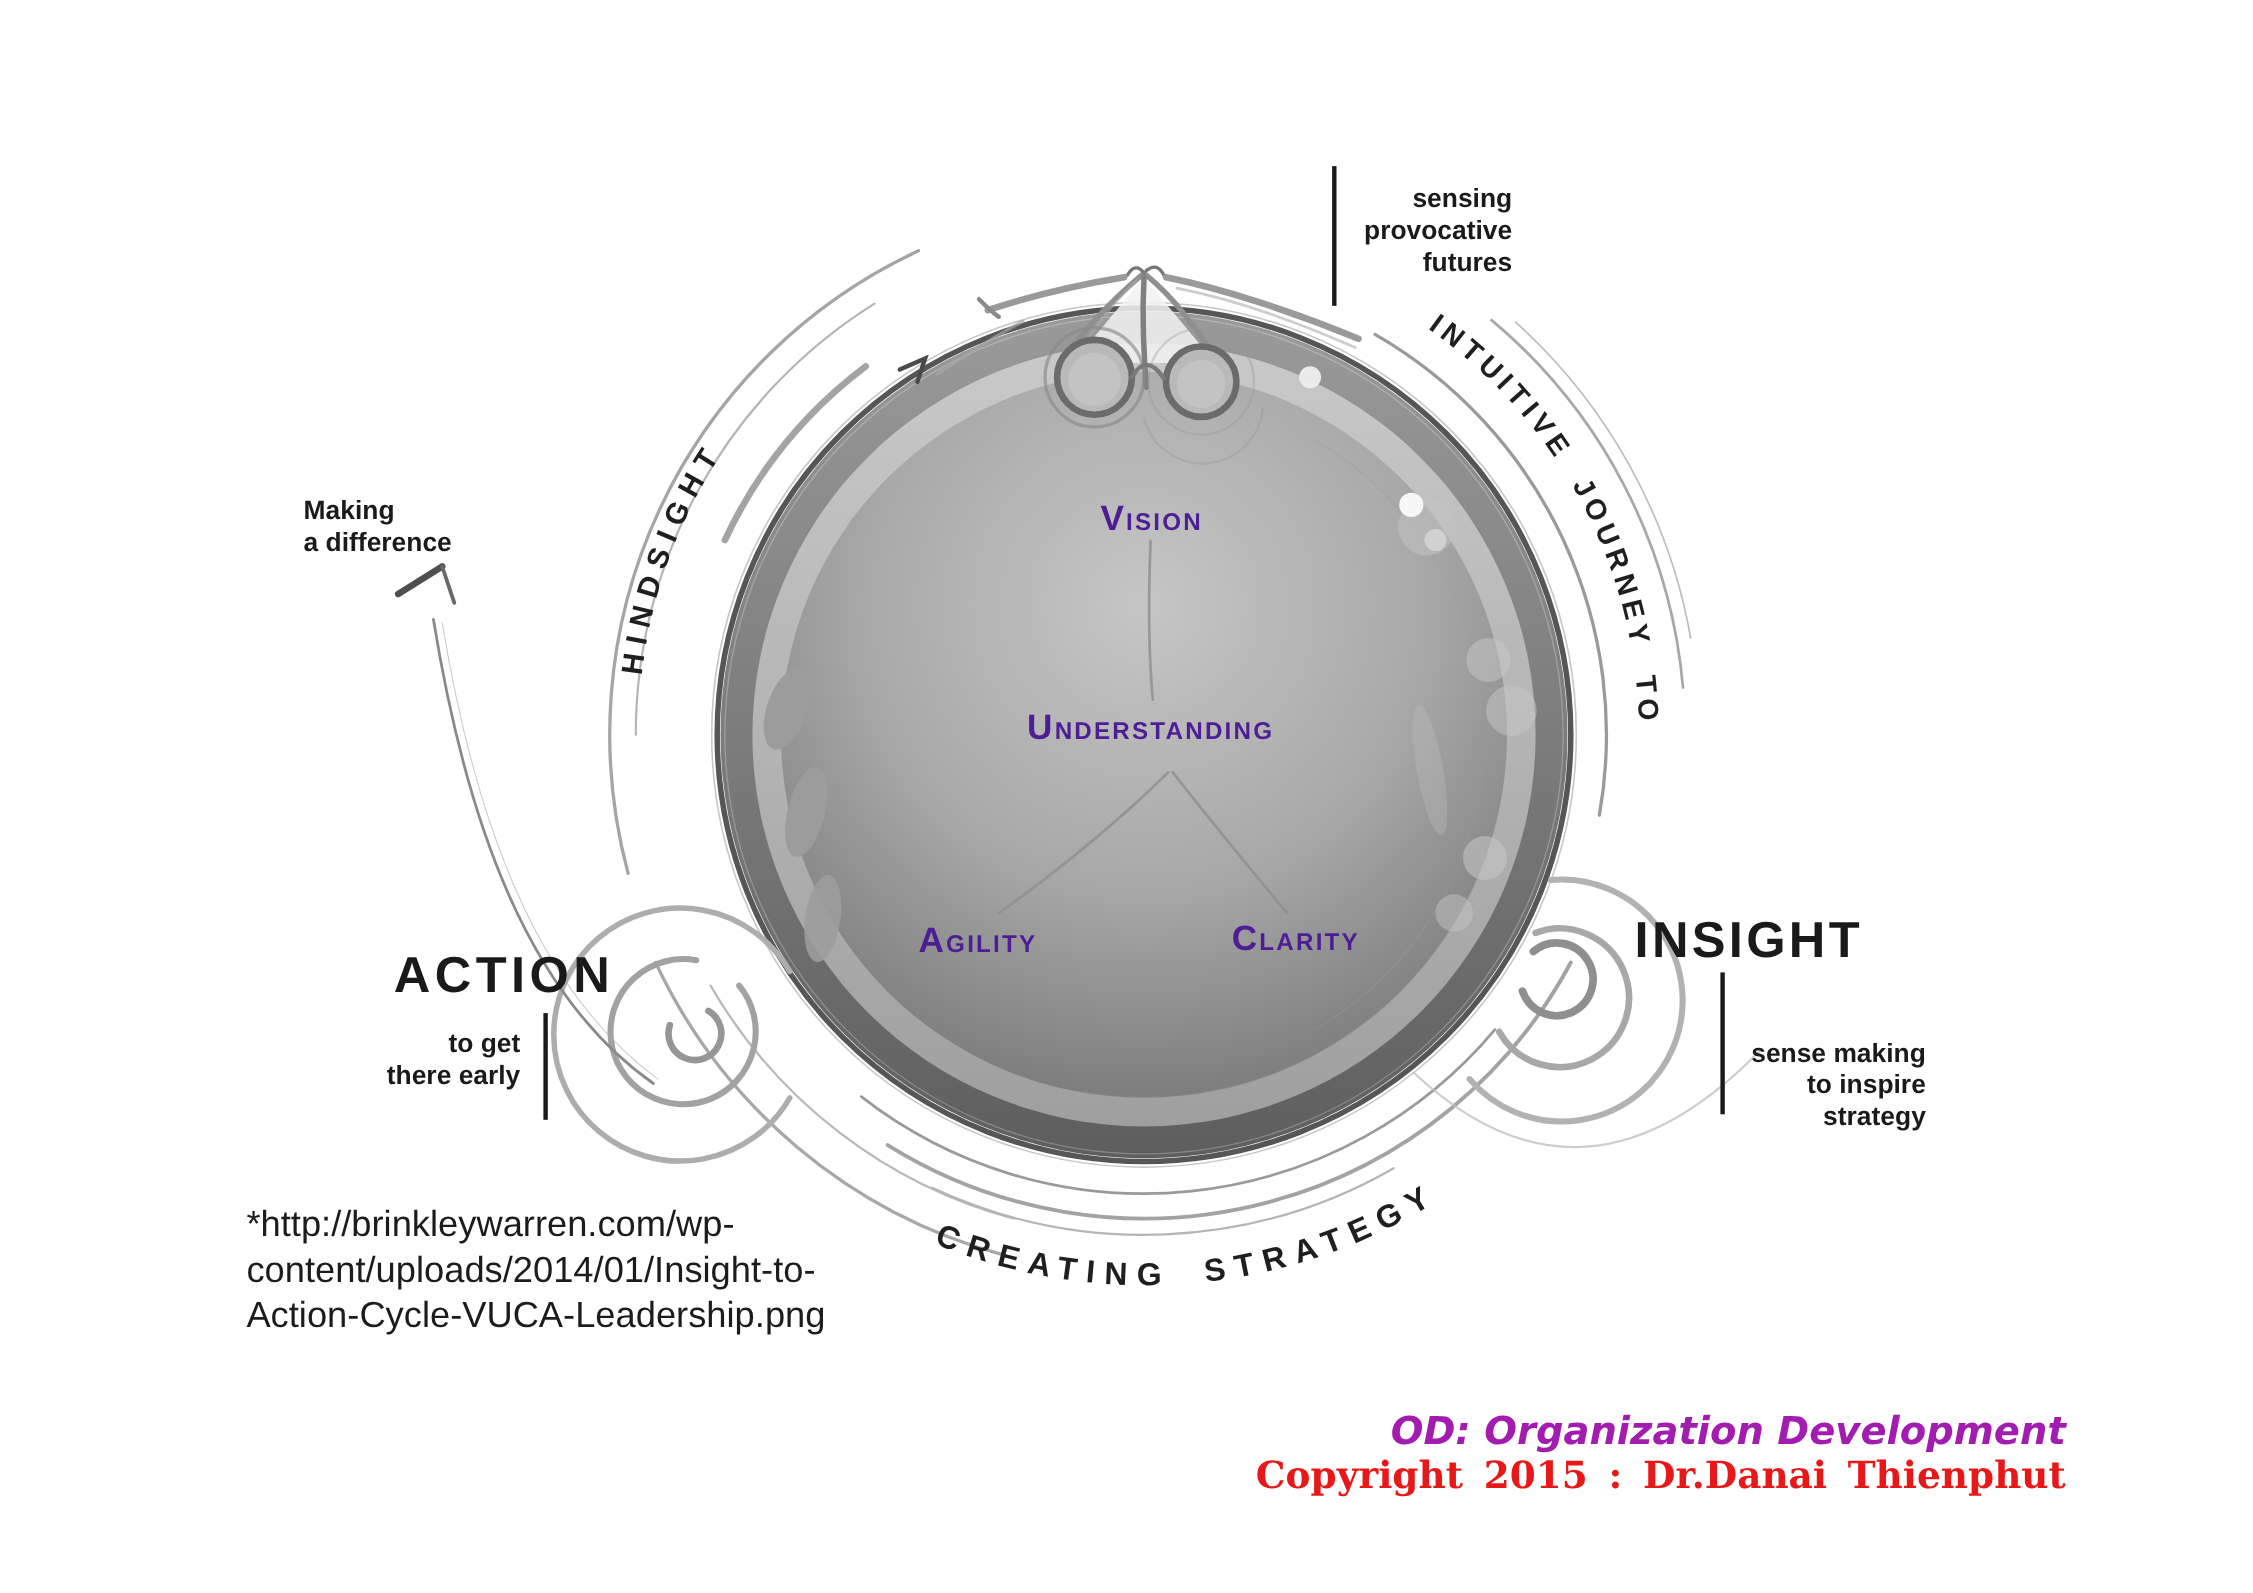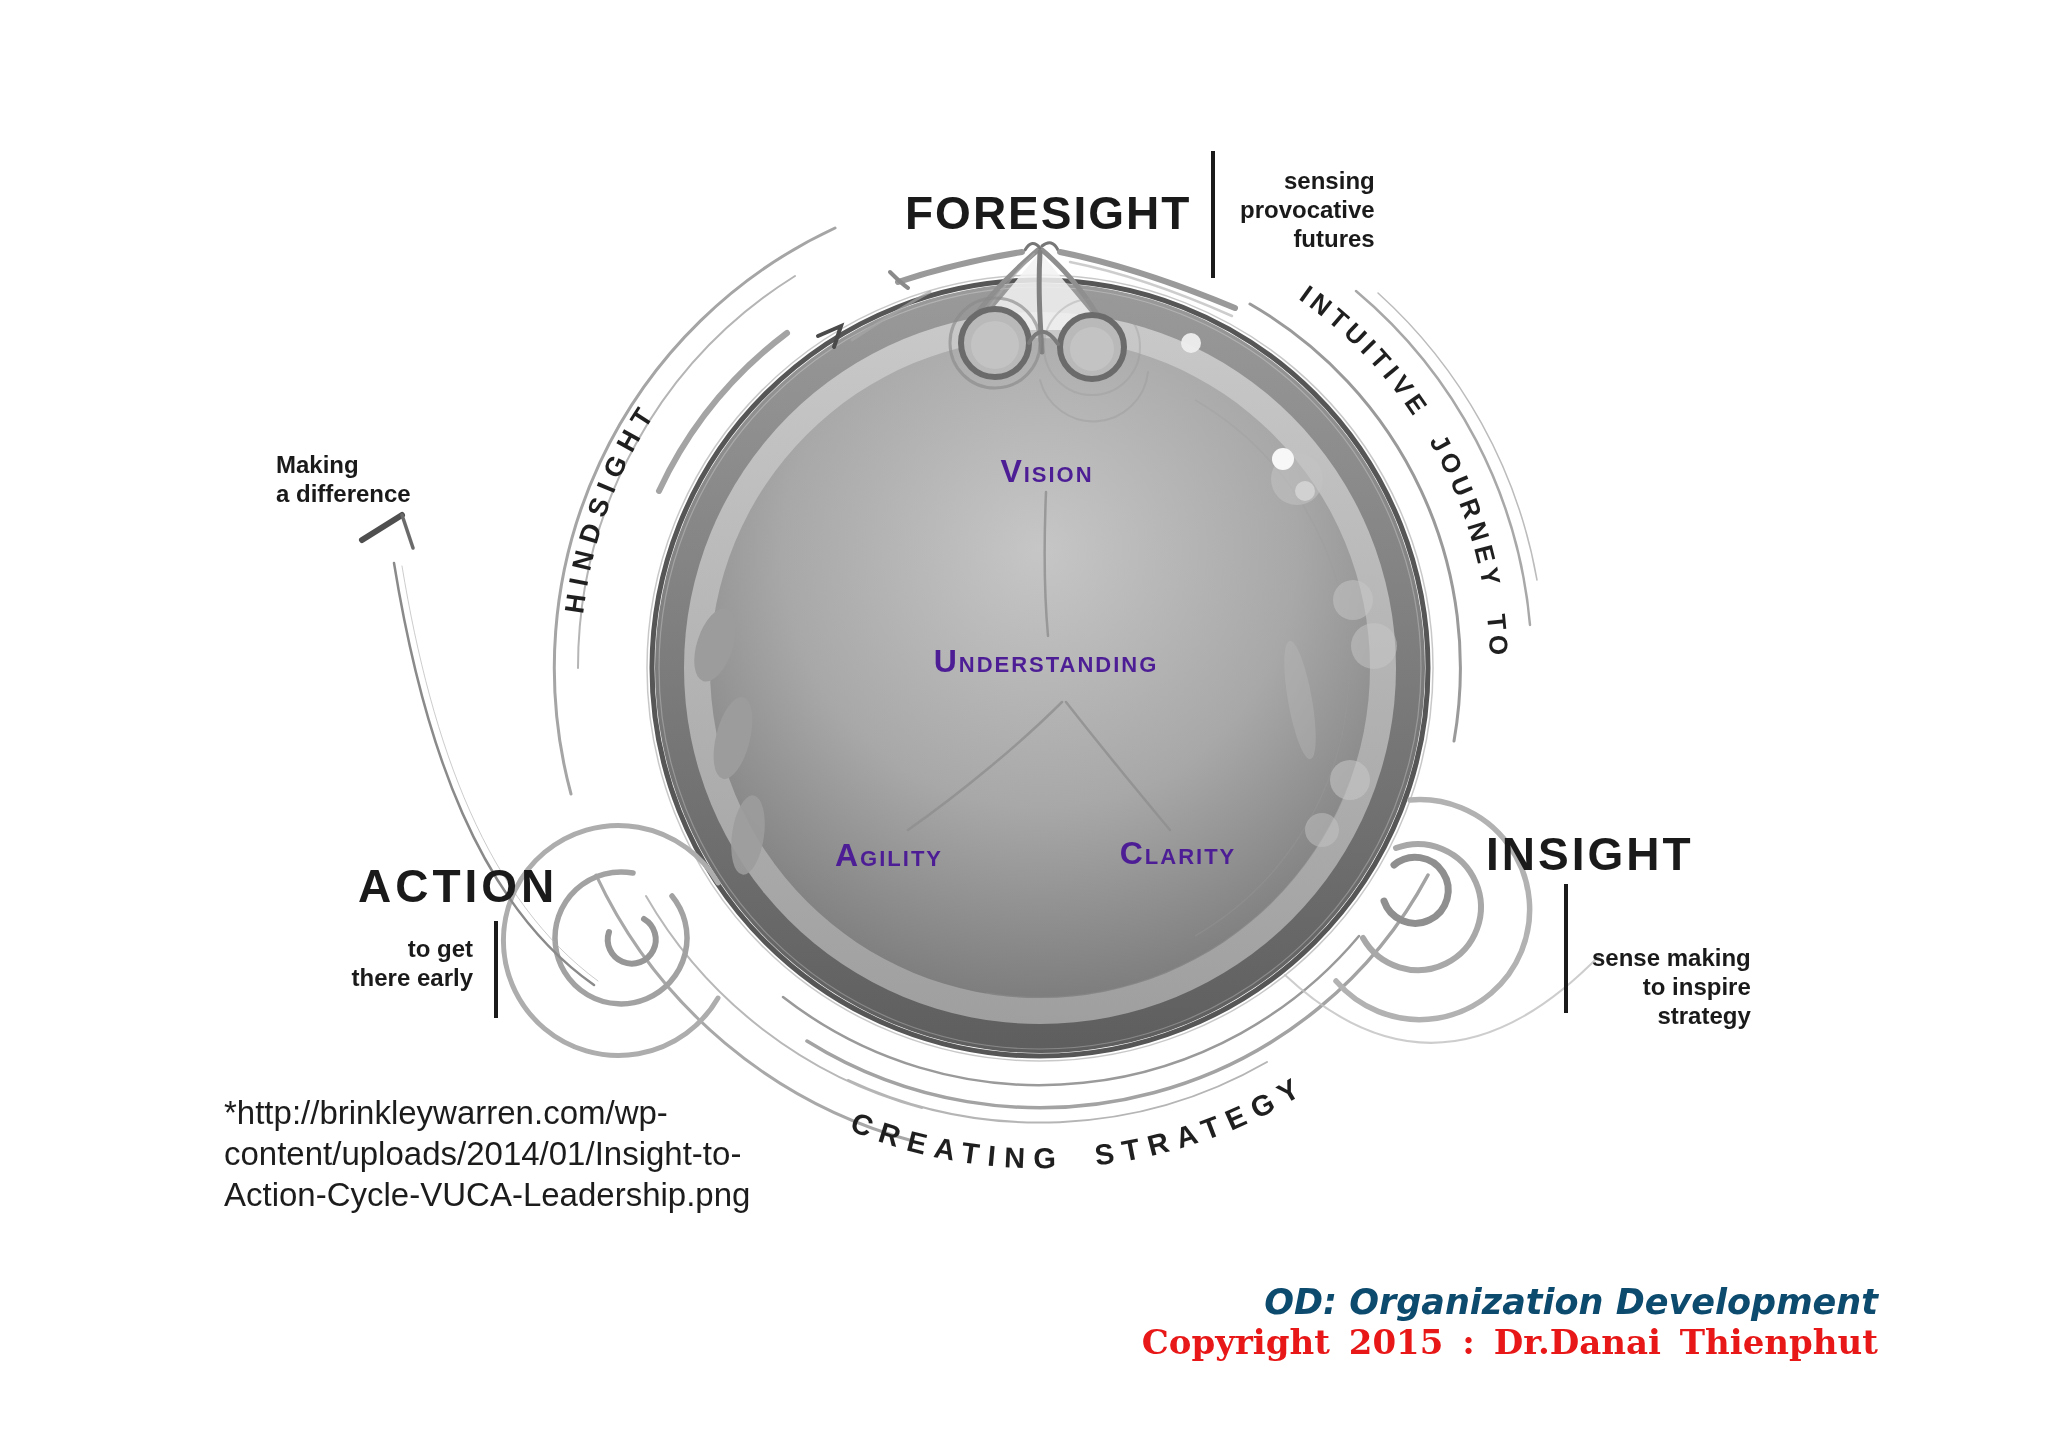--- a/index.html
+++ b/index.html
@@ -164,21 +164,20 @@
       <textPath href="#p-hindsight" startOffset="50%" text-anchor="middle">HINDSIGHT</textPath>
     </text>
     <text class="curved" id="t-intuitive">
       <textPath href="#p-intuitive" startOffset="50%" text-anchor="middle">INTUITIVE JOURNEY TO</textPath>
     </text>
     <text class="curved" id="t-creating">
       <textPath href="#p-creating" startOffset="50%" text-anchor="middle">CREATING STRATEGY</textPath>
     </text>
   </svg>
 
-  <div class="txt big-label" id="label-foresight">FORESIGHT</div>
   <div class="divider" id="foresight-divider"></div>
   <div class="txt note" id="foresight-note">
     <div>sensing</div>
     <div>provocative</div>
     <div>futures</div>
   </div>
 
   <div class="txt big-label" id="label-insight">INSIGHT</div>
   <div class="divider" id="insight-divider"></div>
   <div class="txt note" id="insight-note">
@@ -204,17 +203,17 @@
   <div class="vuca" style="left:889px;top:855px;">Agility</div>
   <div class="vuca" style="left:1178px;top:853px;">Clarity</div>
 
   <div class="txt" id="url-note">
     <div>*http://brinkleywarren.com/wp-</div>
     <div>content/uploads/2014/01/Insight-to-</div>
     <div>Action-Cycle-VUCA-Leadership.png</div>
   </div>
 
   <div class="txt" id="credits">
-    <div id="credit-od" style="color: #0c4a6e;">OD: Organization Development</div>
+    <div id="credit-od" style="color: #a21caf;">OD: Organization Development</div>
     <div id="credit-copy" style="color: rgb(232, 24, 24);">Copyright  2015  : Dr.Danai  Thienphut</div>
   </div>
 
 </div>
 
 </body></html>

